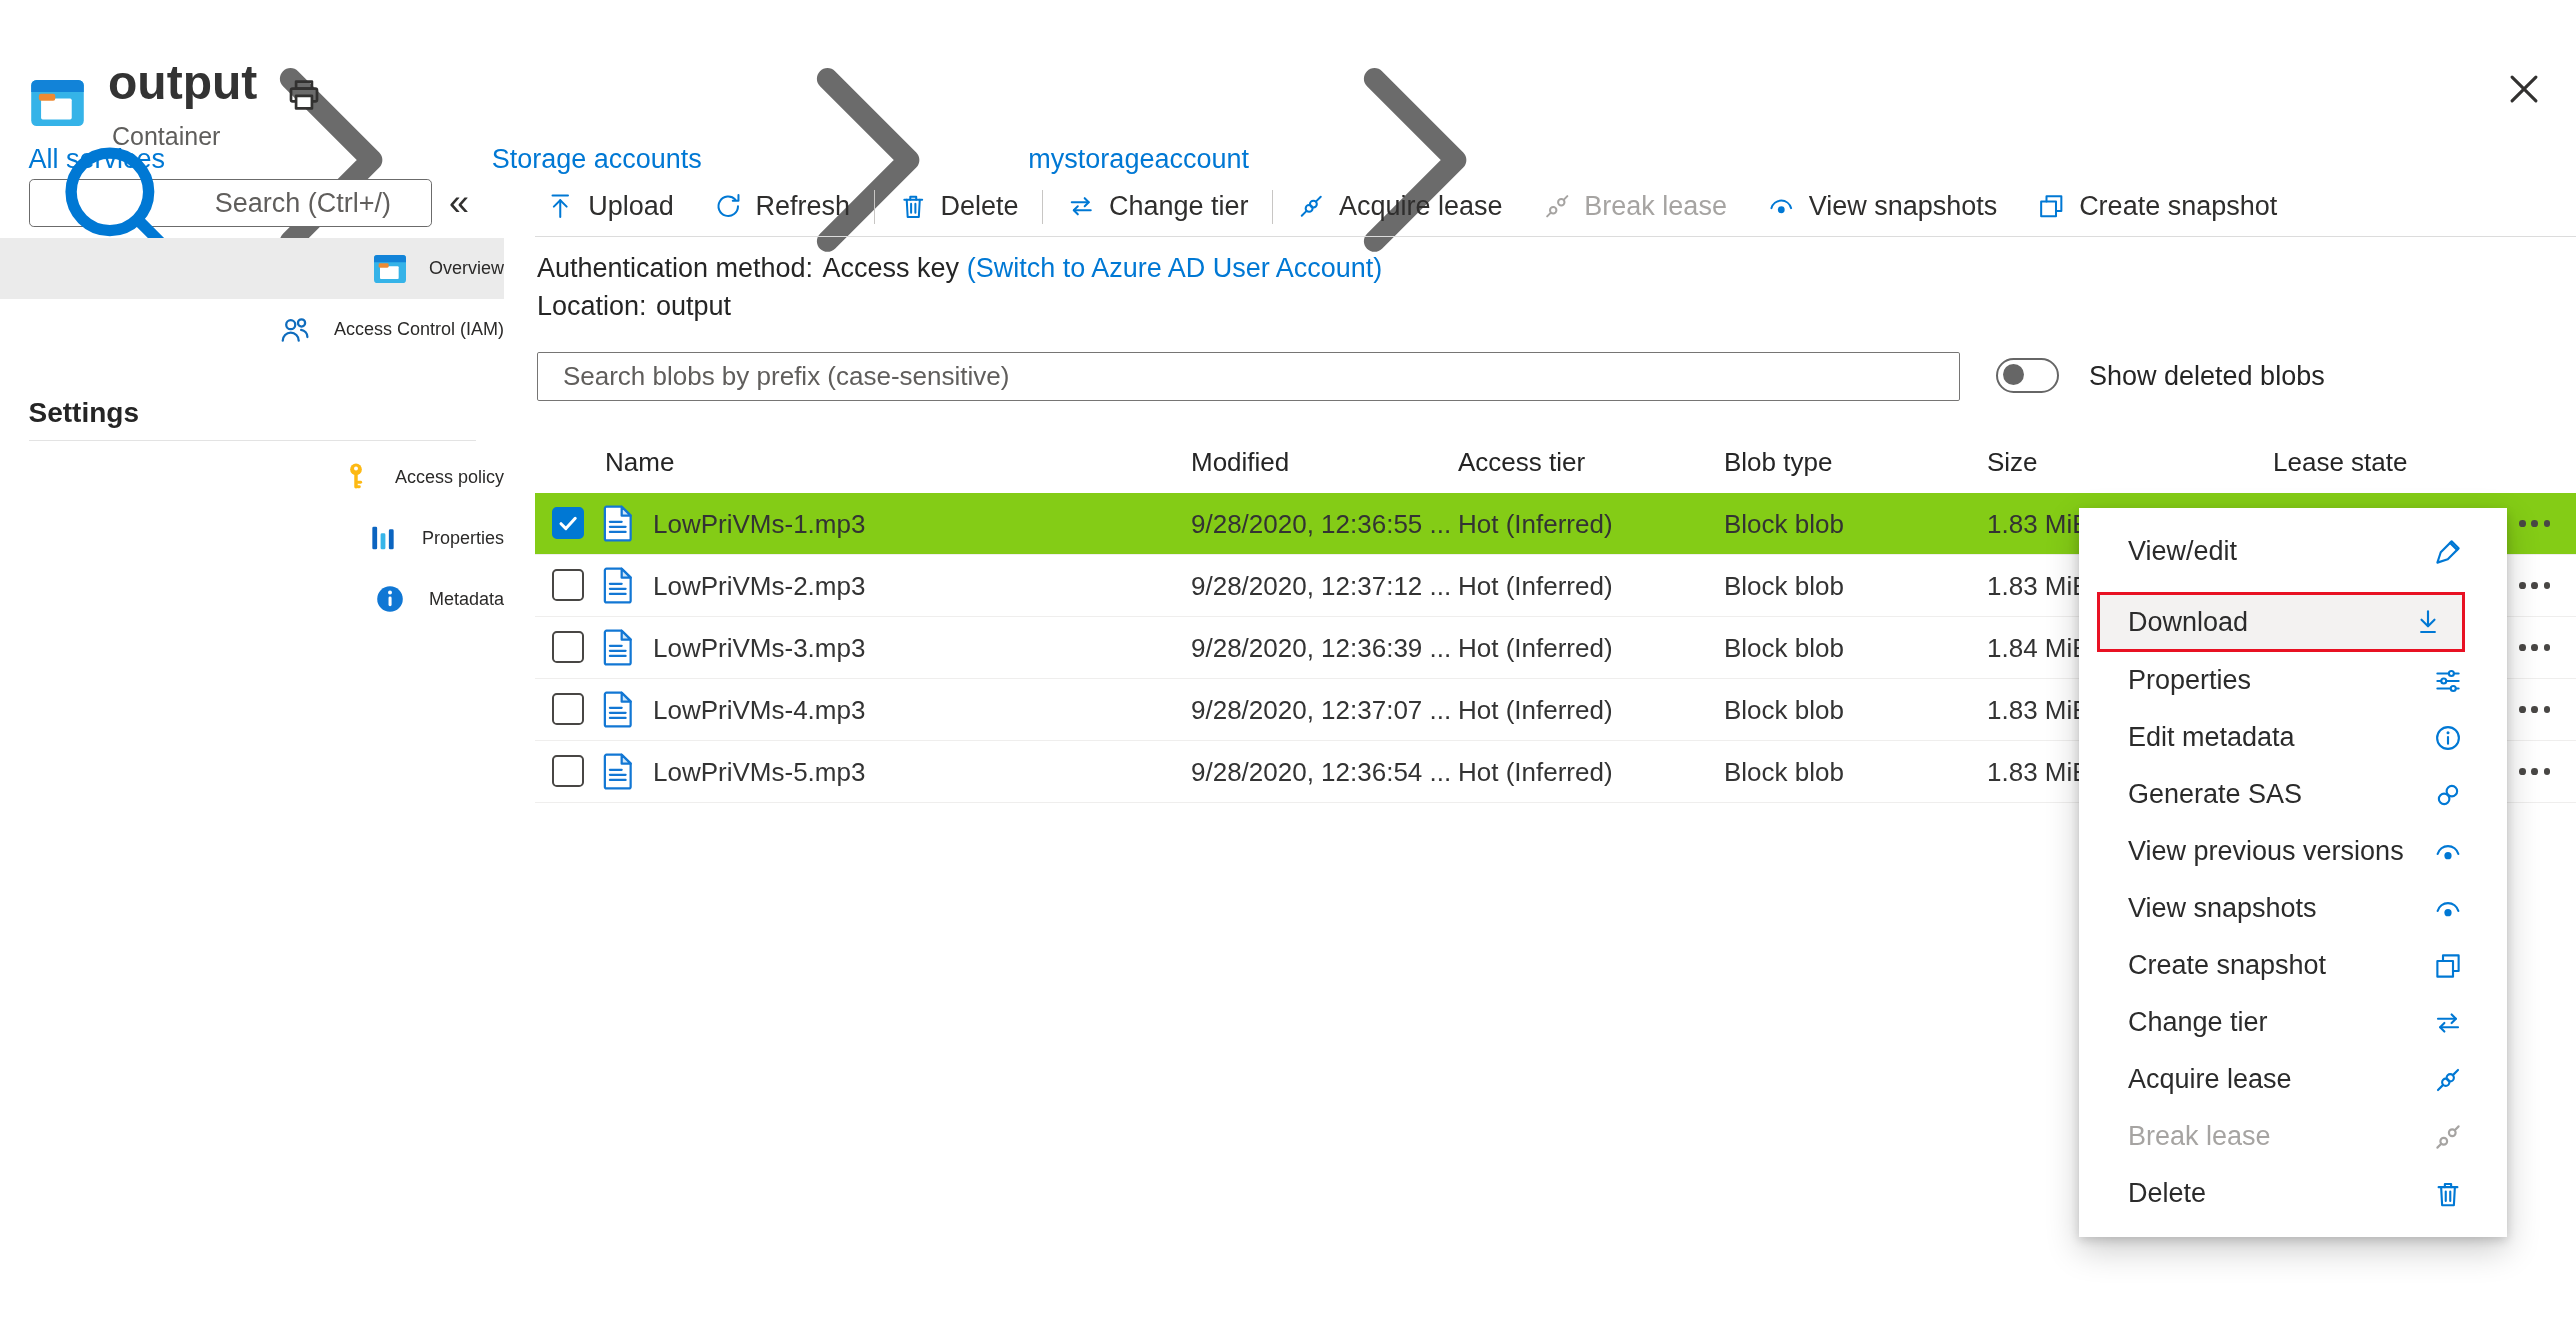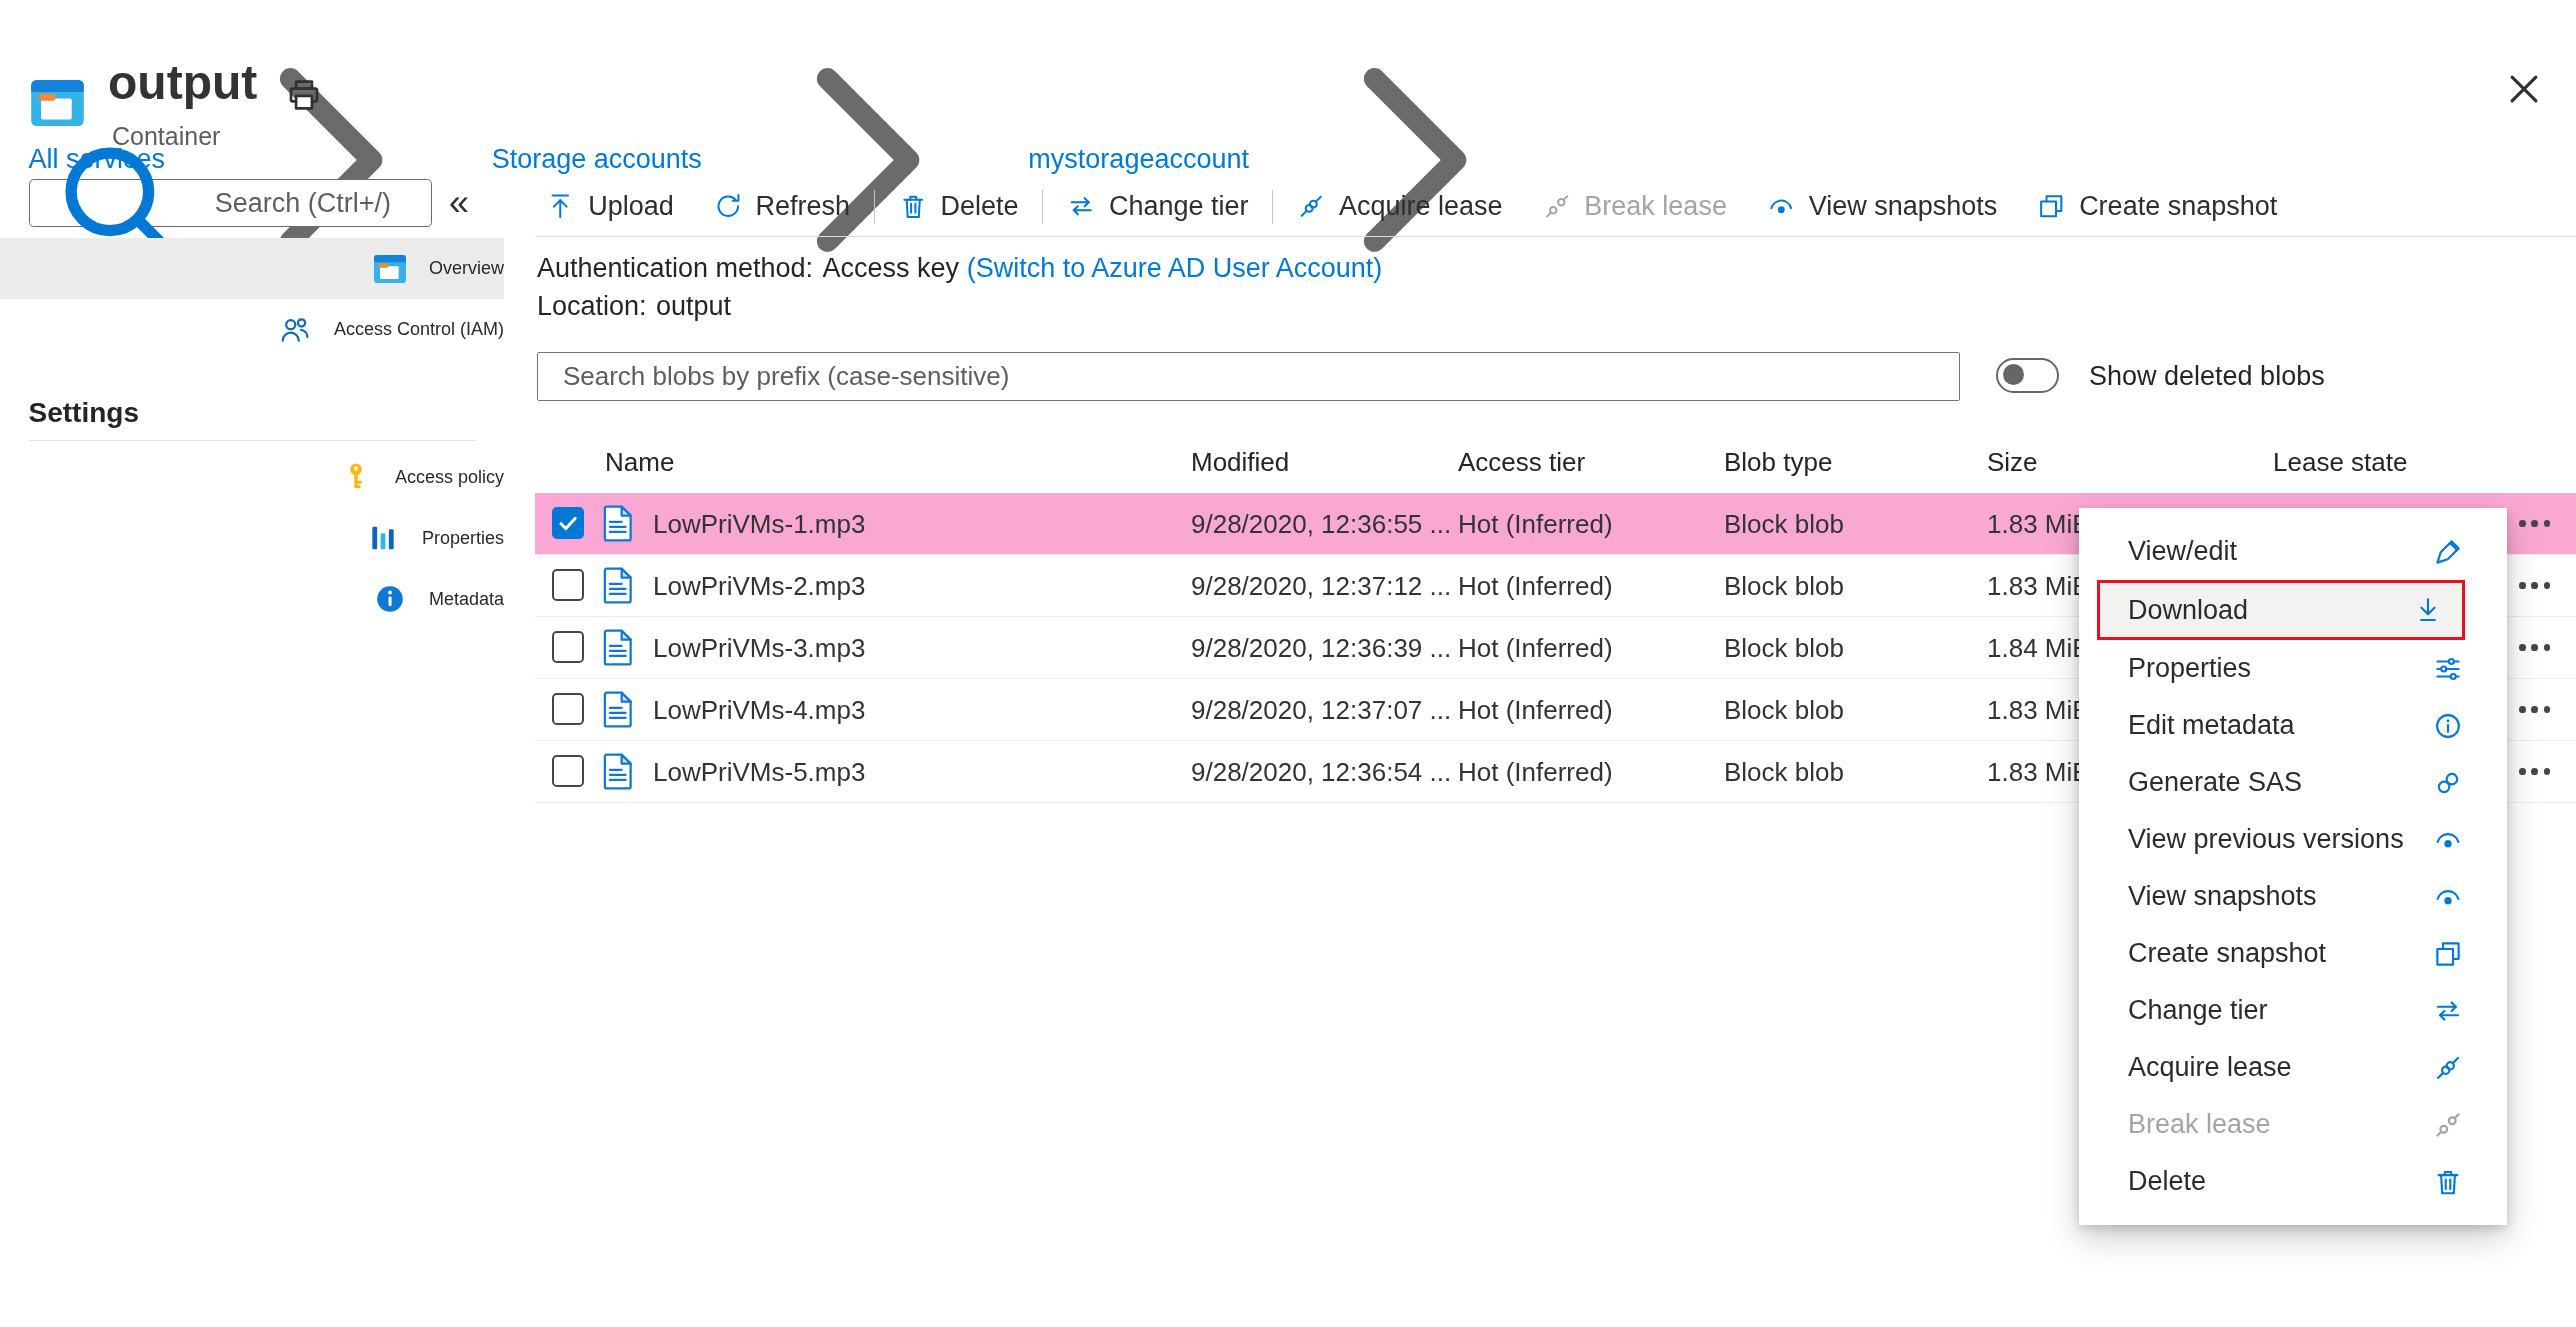--- a/index.html
+++ b/index.html
@@ -60,39 +60,39 @@
   .blobsearch::placeholder{color:#605e5c;opacity:1;}
   .toggle{position:absolute;left:1461px;top:358px;width:63px;height:35px;border:2.9px solid #666;border-radius:19px;box-sizing:border-box;cursor:pointer;background:#fff;}
   .toggle .knob{position:absolute;left:4.8px;top:3.8px;width:21px;height:21px;border-radius:50%;background:#666;}
   .togglelabel{position:absolute;left:1554px;top:361px;font-size:27px;color:#252525;}
 
   
   .thead{position:absolute;left:0;top:430px;width:2041px;height:63px;font-size:26px;color:#252525;}
   .thead span{position:absolute;top:50%;transform:translateY(-50%);cursor:pointer;white-space:nowrap;}
   .tbody{position:absolute;left:0;top:493px;width:2041px;}
   .row{position:relative;height:62px;box-sizing:border-box;border-bottom:1.9px solid #efeeed;font-size:26px;color:#333;}
-  .row.selected{background:#f9a8d4;}
+  .row.selected{background:#84cc16;}
   .cell{position:absolute;top:50%;transform:translateY(-50%);white-space:nowrap;}
   .cb{position:absolute;left:17px;top:14.3px;width:32px;height:32px;box-sizing:border-box;border:2.9px solid #484644;border-radius:4.8px;background:#fff;padding:0;cursor:pointer;}
   .cb.checked{background:#0078d4;border-color:#0078d4;}
   .cb svg{position:absolute;left:0;top:0;width:27px;height:27px;}
   .fileic{position:absolute;left:68px;top:12.4px;width:29.5px;height:37px;}
   .fileic svg{width:100%;height:100%;display:block;}
   .more{position:absolute;left:1984px;top:0;height:100%;display:flex;align-items:center;gap:5.7px;background:none;border:0;padding:0;cursor:pointer;}
   .more i{width:6.7px;height:6.7px;border-radius:50%;background:#494745;display:block;}
 
   
   .menu{position:absolute;left:2079px;top:508px;width:428px;background:#fff;padding:15px 0;box-sizing:border-box;z-index:5;
         box-shadow:0 3.8px 9.5px rgba(0,0,0,.16),0 13.3px 32px rgba(0,0,0,.20);}
   .mitem{display:flex;align-items:center;width:100%;height:57px;padding:0 44px 0 49px;box-sizing:border-box;
          font-size:27px;color:#2b2b2b;background:none;border:0;cursor:pointer;font-family:inherit;text-align:left;}
   .mitem .ic{margin-left:auto;width:30px;height:30px;display:flex;flex:none;}
   .mitem .ic svg{width:100%;height:100%;}
   .mitem.disabled{color:#a6a4a2;cursor:default;}
-  .mitem.highlighted{background:#f3f2f1;border:3.8px solid #e81123;margin:0 42px 0 18px;width:calc(100% - 60px);height:60px;
+  .mitem.highlighted{background:#f3f2f1;border:3.8px solid #e81123;margin:12px 42px 0 18px;width:calc(100% - 60px);height:60px;
                      padding:0 19px 0 28px;}
 </style>
 </head>
 <body>
 
 <div class="stage">
 
   <nav class="breadcrumb" id="breadcrumb">
       <a>All services</a>
       <span class="crumb-sep">

